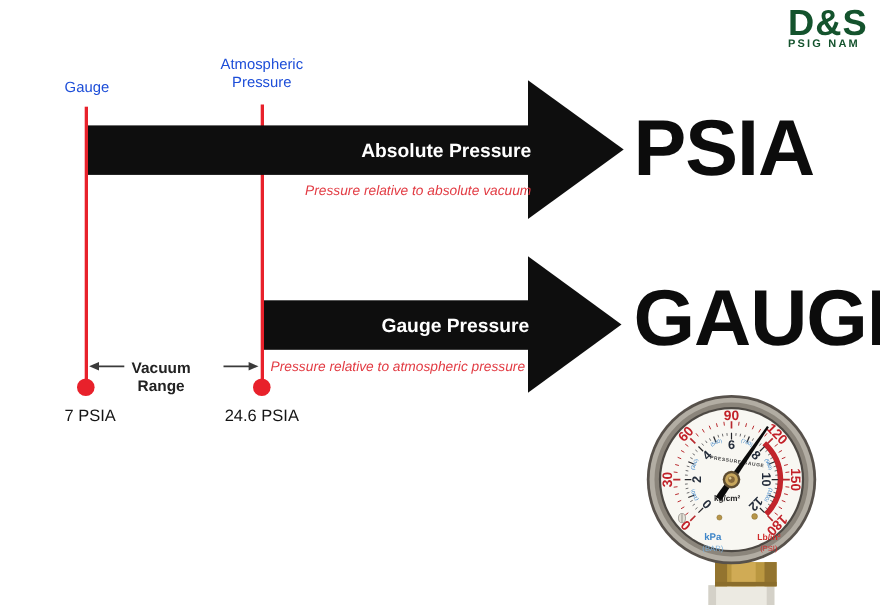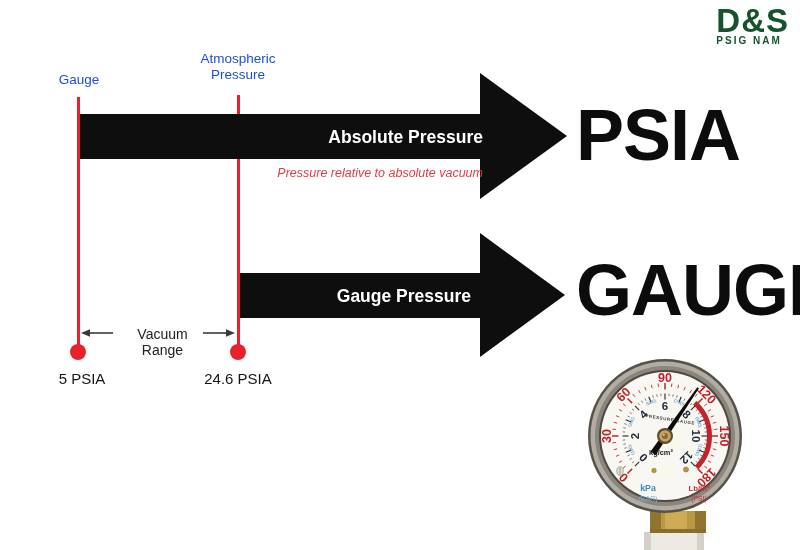--- a/index.html
+++ b/index.html
@@ -49,34 +49,35 @@
   <div class="abs red-dot" style="left:230px;top:344px;"></div>
 
   <div class="abs bar" style="left:80px;top:114px;width:400px;height:45px;"></div>
   <div class="abs head head-abs" style="left:480px;top:73px;"></div>
   <div class="abs bar-label" style="left:300px;top:127px;width:183px;">Absolute Pressure</div>
   <div class="abs subtitle" style="left:260px;top:166px;width:223px;text-align:right;">Pressure relative to absolute vacuum</div>
   <div class="abs acronym" style="left:576px;top:99px;">PSIA</div>
 
   <div class="abs bar" style="left:240px;top:273px;width:240px;height:45px;"></div>
   <div class="abs head head-gauge" style="left:480px;top:233px;"></div>
-  <div class="abs bar-label" style="left:278px;top:286px;width:193px;text-align:right;">Gauge Pressure</div>
+  <div class="abs bar-label" style="left:288px;top:286px;width:193px;text-align:right;">Gauge Pressure</div>
+  <div class="abs subtitle" style="left:246px;top:326px;">Pressure relative to atmospheric pressure</div>
   <div class="abs acronym" style="left:576px;top:254px;">GAUGE</div>
 
   <svg class="abs" style="left:80px;top:327px;" width="34" height="12">
     <line x1="33" y1="6" x2="8" y2="6" stroke="#3a3a3a" stroke-width="1.6"></line>
     <polygon points="1,6 10,2.2 10,9.8" fill="#3a3a3a"></polygon>
   </svg>
-  <div class="abs range-label" style="left:116px;top:326px;width:93px;">Vacuum Range</div>
+  <div class="abs range-label" style="left:100px;top:326px;width:93px;font-weight:bold;">Vacuum Range</div>
   <svg class="abs" style="left:203px;top:327px;" width="33" height="12">
     <line x1="0" y1="6" x2="25" y2="6" stroke="#3a3a3a" stroke-width="1.6"></line>
     <polygon points="32,6 23,2.2 23,9.8" fill="#3a3a3a"></polygon>
   </svg>
 
-  <div class="abs bottom-val" style="left:56px;top:370px;width:52px;">5 PSIA</div>
+  <div class="abs bottom-val" style="left:56px;top:370px;width:52px;">7 PSIA</div>
   <div class="abs bottom-val" style="left:203px;top:370px;width:70px;">24.6 PSIA</div>
 
   <svg id="gauge-svg" class="abs" style="left:553px;top:333px;" width="224" height="217" viewBox="0 0 224 217">
 
     <g>
       <rect x="91" y="199" width="60" height="18" fill="#eceae2"></rect>
       <rect x="91" y="199" width="7" height="18" fill="#d4d1c8"></rect>
       <rect x="144" y="199" width="7" height="18" fill="#d4d1c8"></rect>
       <rect x="97" y="178" width="56" height="22" fill="#ba9740"></rect>
       <rect x="97" y="178" width="11" height="22" fill="#93742f"></rect>

